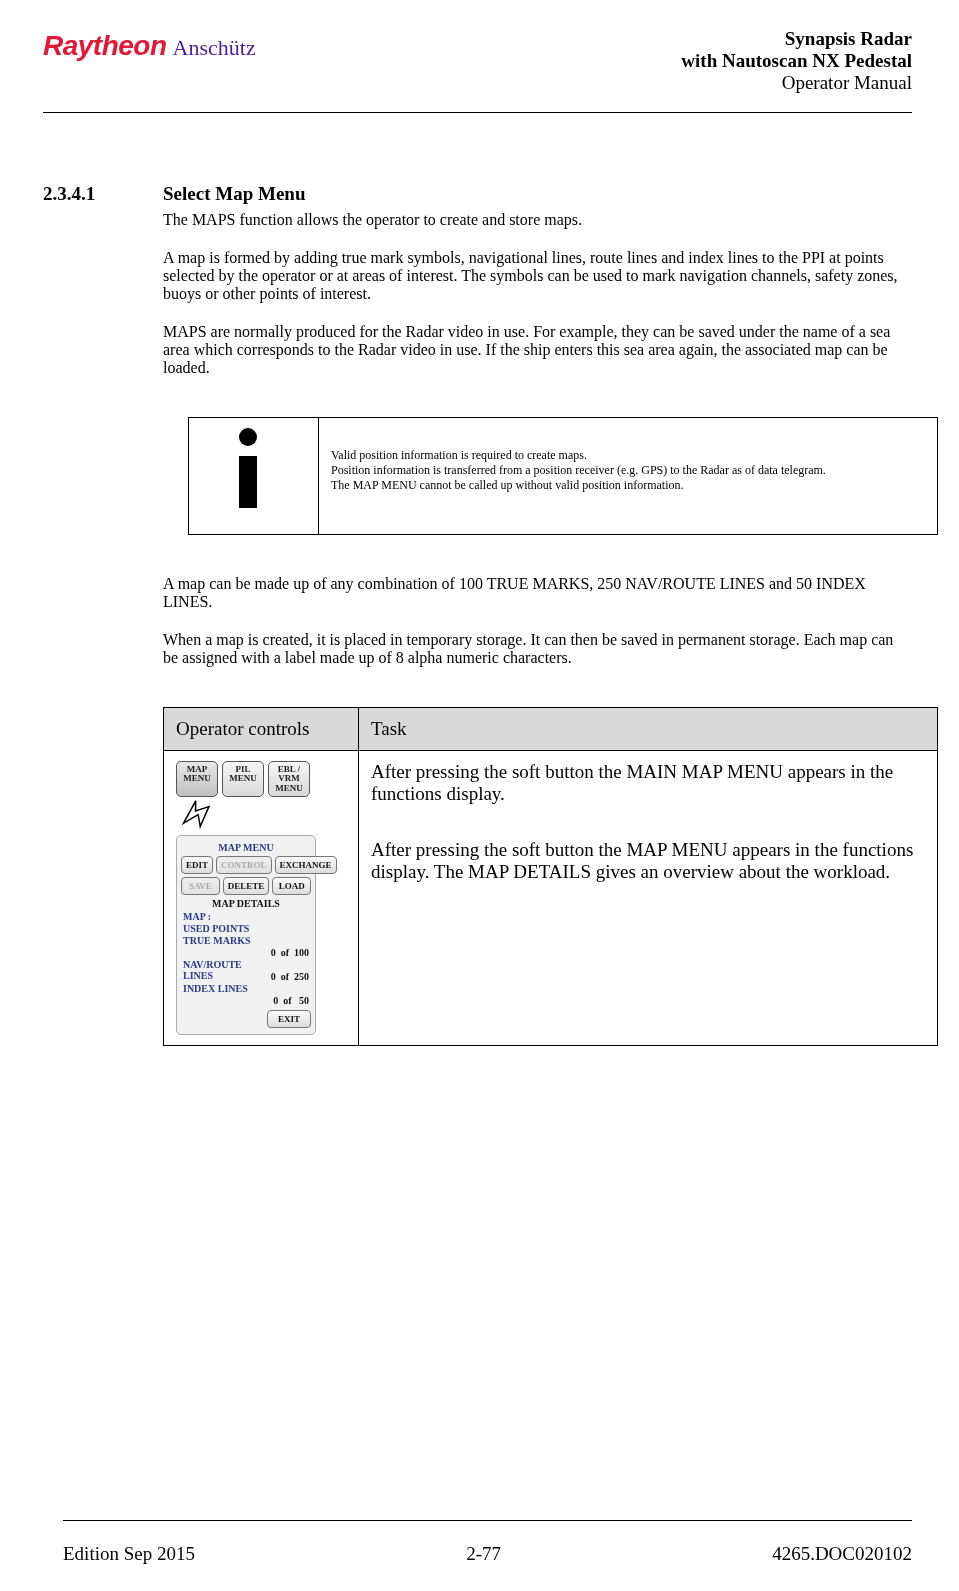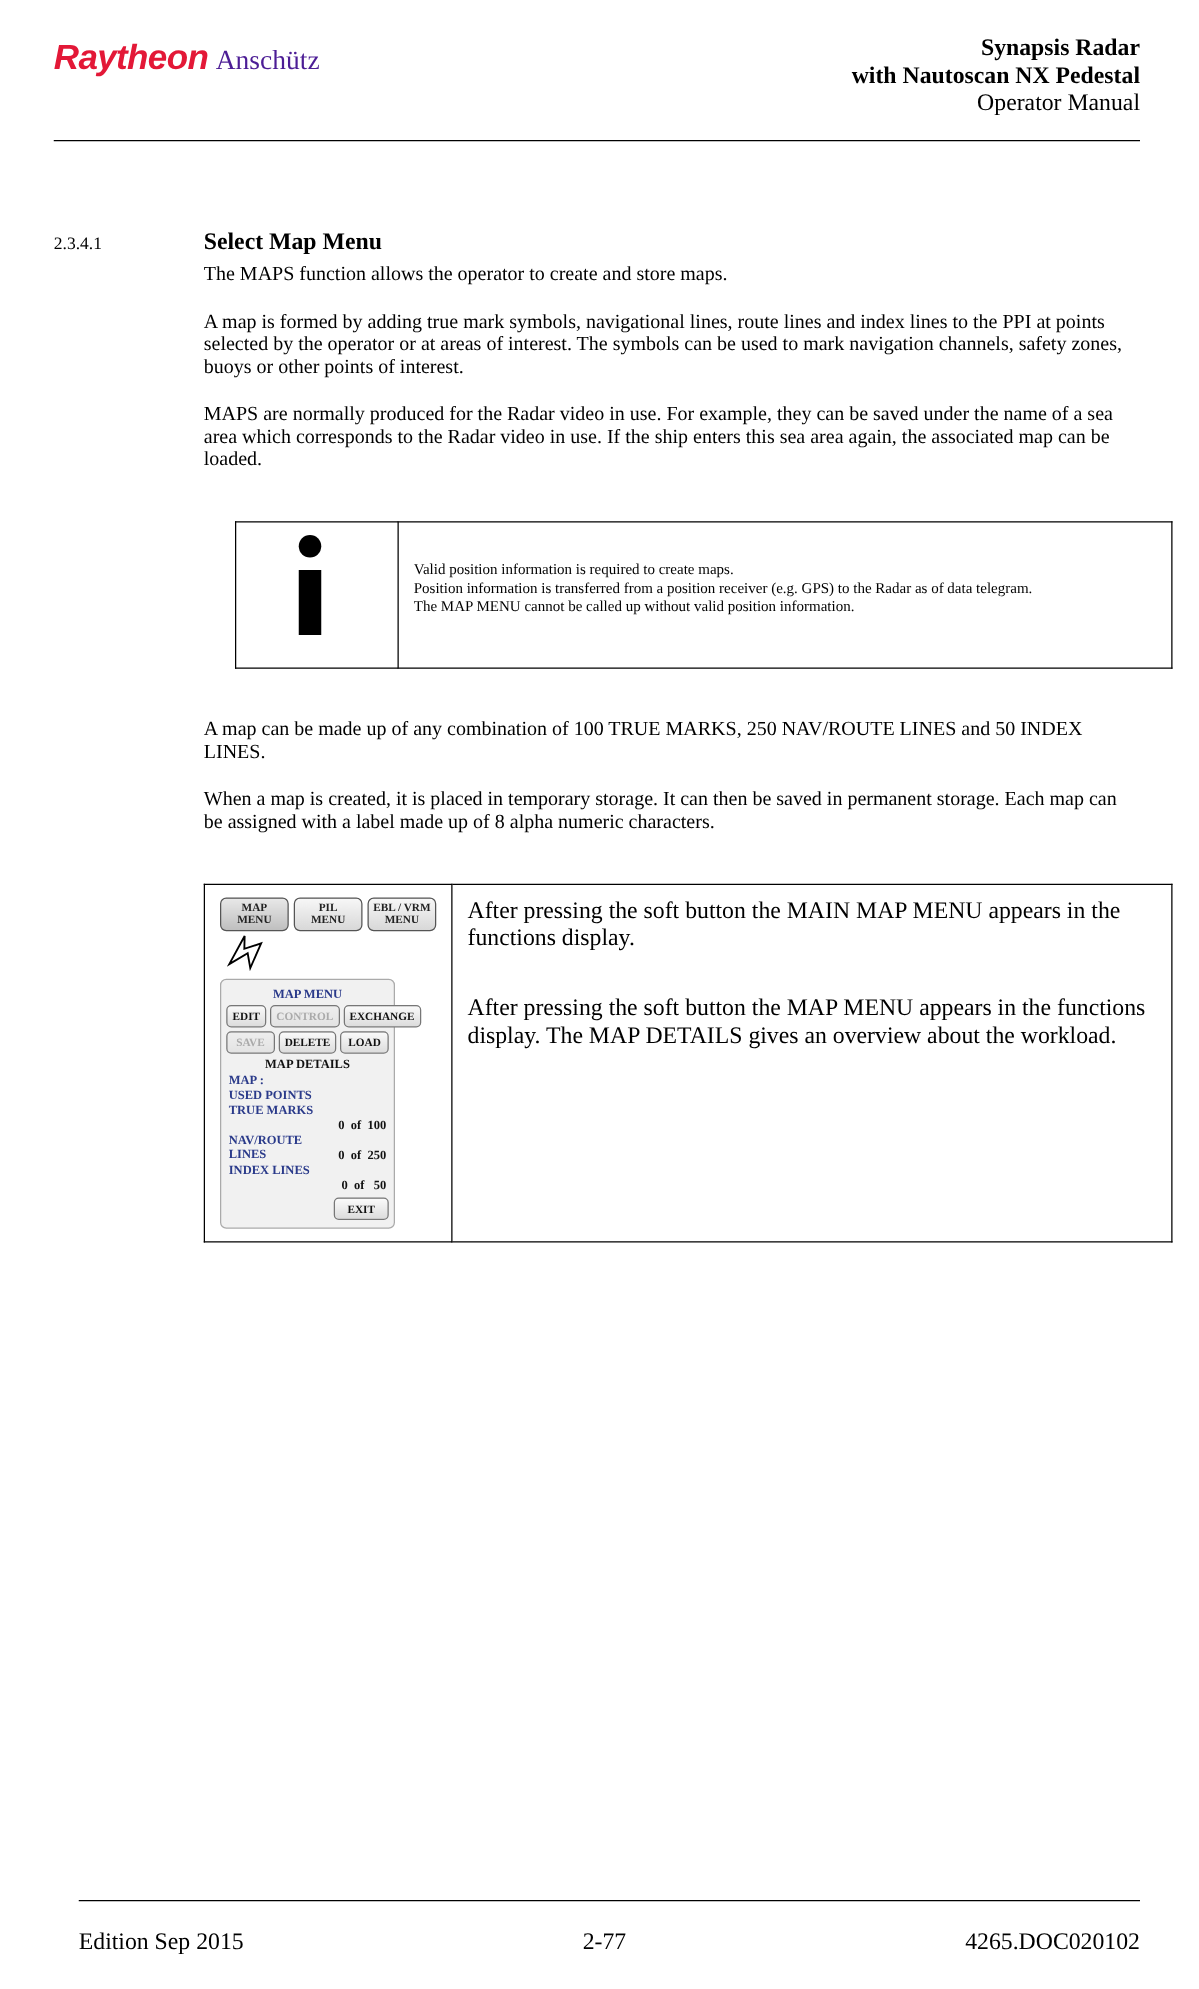--- a/index.html
+++ b/index.html
@@ -54,22 +54,22 @@
       border: none;
       border-top: 1.5px solid #000;
       margin: 18px 0 70px 0;
     }
     .section-header {
       display: flex;
       align-items: baseline;
       margin-bottom: 6px;
     }
     .section-number {
-      font-weight: 400;
-      font-size: 14px;
+      font-weight: 700;
+      font-size: 19px;
       width: 120px;
       flex-shrink: 0;
     }
     .section-title {
       font-weight: 700;
       font-size: 19px;
     }
     .body-indent {
       margin-left: 120px;
     }
@@ -141,21 +141,21 @@
     }
     .soft-btn {
       border: 1px solid #555;
       border-radius: 5px;
       background: linear-gradient(#f7f7f7, #d8d8d8);
       font-size: 9px;
       font-weight: 700;
       color: #222;
       text-align: center;
       padding: 3px 0;
-      width: 55px;
+      width: 42px;
       line-height: 1.05;
     }
     .soft-btn.active {
       background: linear-gradient(#e8e8e8, #bfbfbf);
     }
     .arrow-svg { display:block; }
     
     .panel {
       border: 1px solid #aaa;
       border-radius: 5px;
@@ -272,20 +272,24 @@
         <td>Valid position information is required to create maps.<br>Position information is transferred from a position receiver (e.g. GPS) to the Radar as of data telegram.<br>The MAP MENU cannot be called up without valid position information.</td>
       </tr>
     </tbody>
       </table>
 
     <p class="para">A map can be made up of any combination of 100 TRUE MARKS, 250 NAV/ROUTE LINES and 50 INDEX LINES.</p>
     <p class="para">When a map is created, it is placed in temporary storage. It can then be saved in permanent storage. Each map can be assigned with a label made up of 8 alpha numeric characters.</p>
 
     <table class="op-table">
       <tbody>
+          <tr>
+        <th class="op-col1">Operator controls</th>
+        <th>Task</th>
+      </tr>
       <tr>
         <td class="controls-cell op-col1">
 
           <div class="soft-row">
             <div class="soft-btn active"><span style="white-space:pre-line">MAP<br>MENU</span></div>
             <div class="soft-btn"><span style="white-space:pre-line">PIL<br>MENU</span></div>
             <div class="soft-btn"><span style="white-space:pre-line">EBL / VRM<br>MENU</span></div>
           </div>
           <svg class="arrow-svg" width="40" height="30">
             <polygon points="6,22 22,2 20,12 34,10 22,28 22,16" fill="#fff" stroke="#000" stroke-width="1.5" transform="rotate(-10 20 15)"></polygon>

